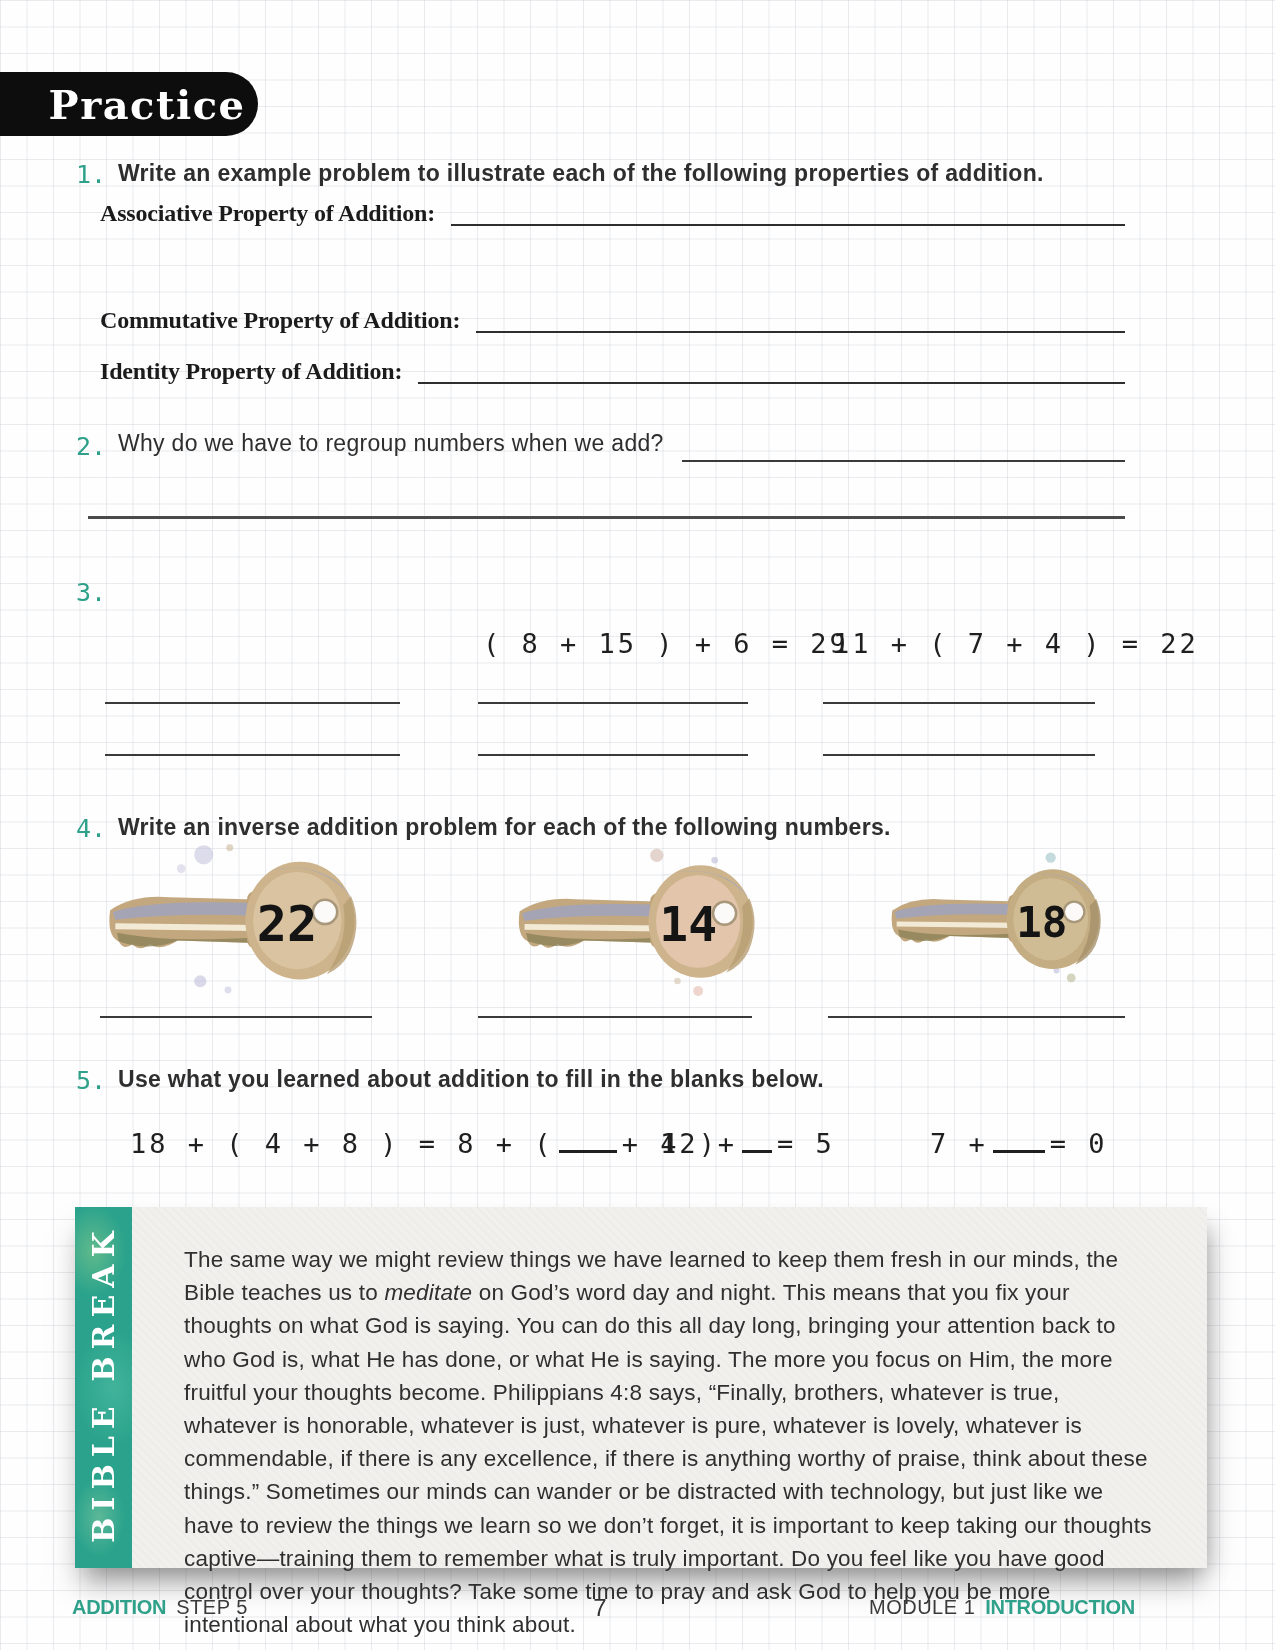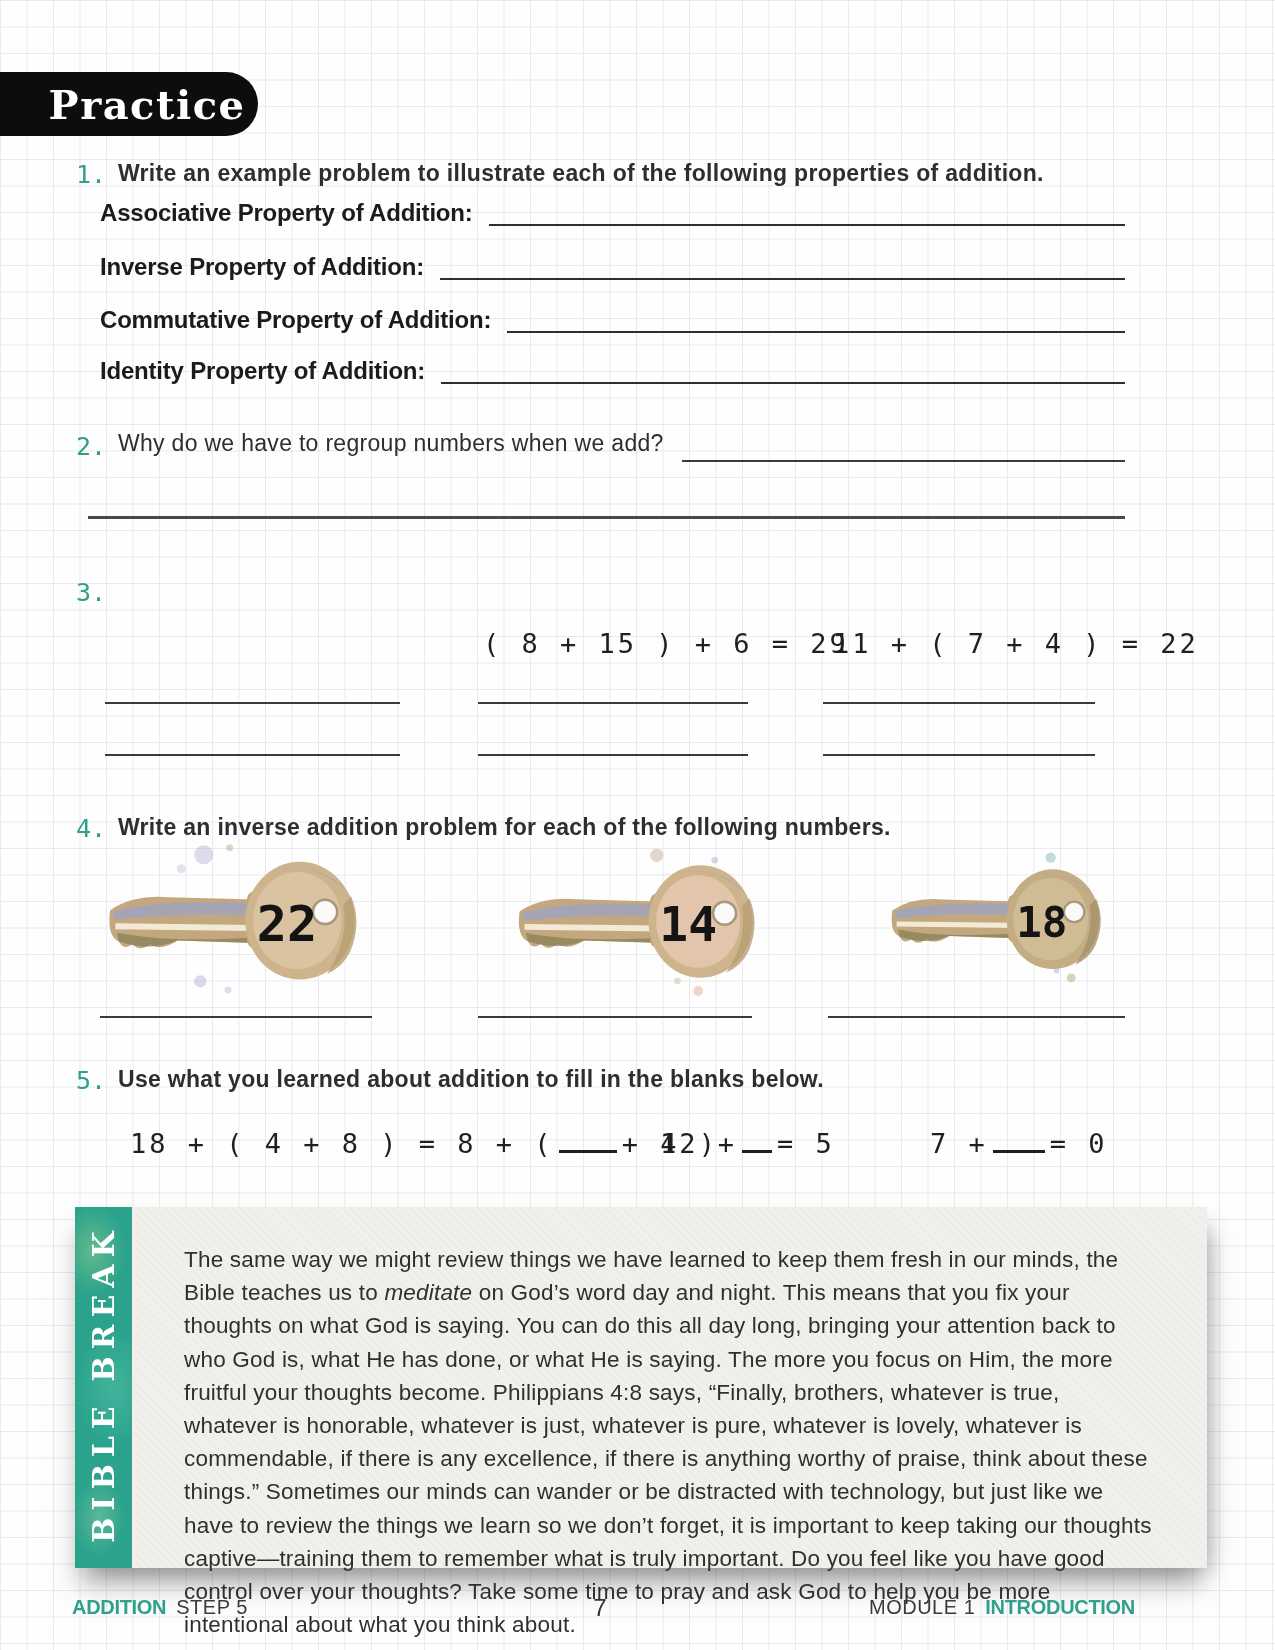--- a/index.html
+++ b/index.html
@@ -35,21 +35,21 @@
   .qtext{
     position:absolute; left:118px;
     font-size:23px; letter-spacing:0.3px; color:#2e2e2e; white-space:nowrap;font-weight:bold;
   }
   .prop-row{
     position:absolute; left:100px; right:150px; height:30px;
     display:flex; align-items:flex-end;
   }
   .prop-label{
     font-size:24px; font-weight:bold; color:#1b1b1b; letter-spacing:-0.2px;
-    white-space:nowrap; padding-right:16px; line-height:26px;
+    white-space:nowrap; padding-right:16px; line-height:26px;font-family:Liberation Serif, serif;
   }
   .prop-row .fill-line{ flex:1; border-bottom:2px solid #2e2e2e; height:100%; }
   .q2-row{
     position:absolute; left:118px; right:150px; height:30px;
     display:flex; align-items:flex-start;
   }
   .q2-row .q2-text{
     font-size:23px; letter-spacing:0.3px; color:#2e2e2e;
     white-space:nowrap; padding-right:18px; line-height:26px;
   }
@@ -117,24 +117,20 @@
 
   <div class="badge">
     <span class="badge-label">Practice</span>
   </div>
 
   <span class="qnum" style="top:160px">1.</span>
   <span class="qtext" style="top:160px">Write an example problem to illustrate each of the following properties of addition.</span>
 
   <div class="prop-row" style="top:196px">
     <span class="prop-label">Associative Property of Addition:</span>
-    <span class="fill-line"></span>
-  </div>
-  <div class="prop-row" style="top:250px">
-    <span class="prop-label">Inverse Property of Addition:</span>
     <span class="fill-line"></span>
   </div>
   <div class="prop-row" style="top:303px">
     <span class="prop-label">Commutative Property of Addition:</span>
     <span class="fill-line"></span>
   </div>
   <div class="prop-row" style="top:354px">
     <span class="prop-label">Identity Property of Addition:</span>
     <span class="fill-line"></span>
   </div>

